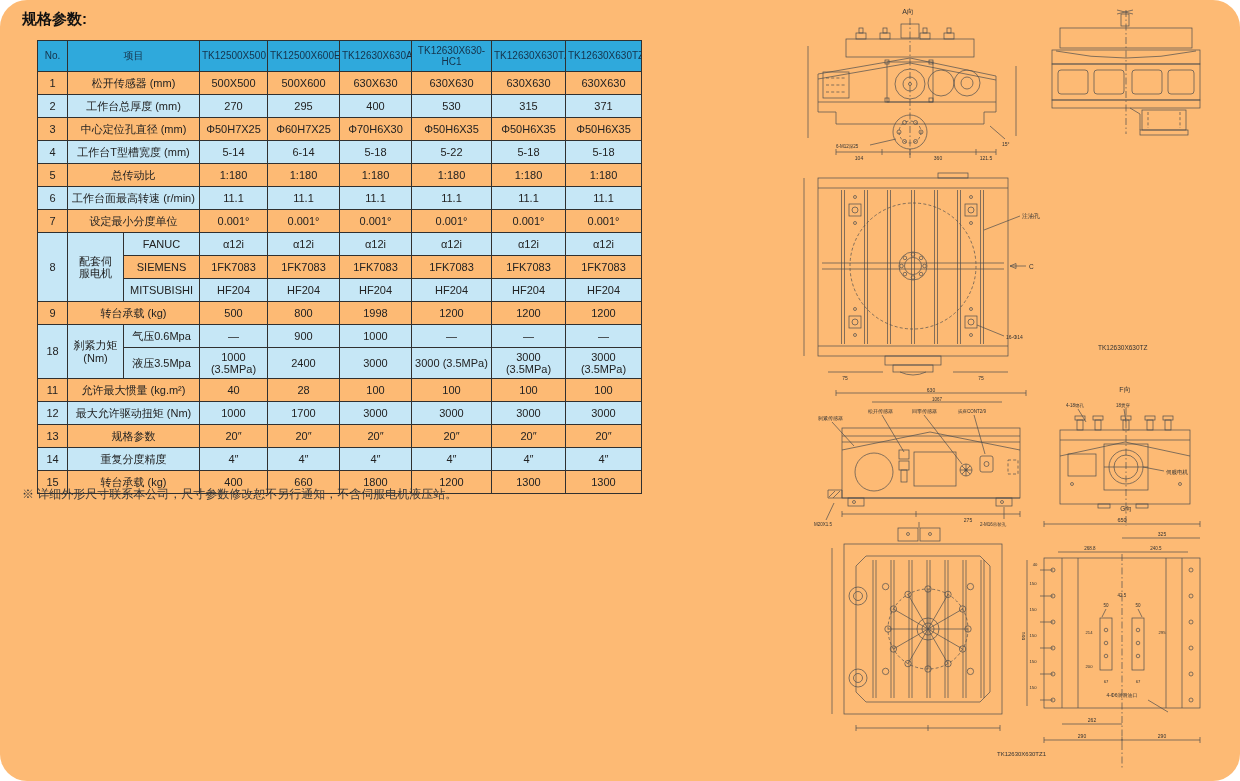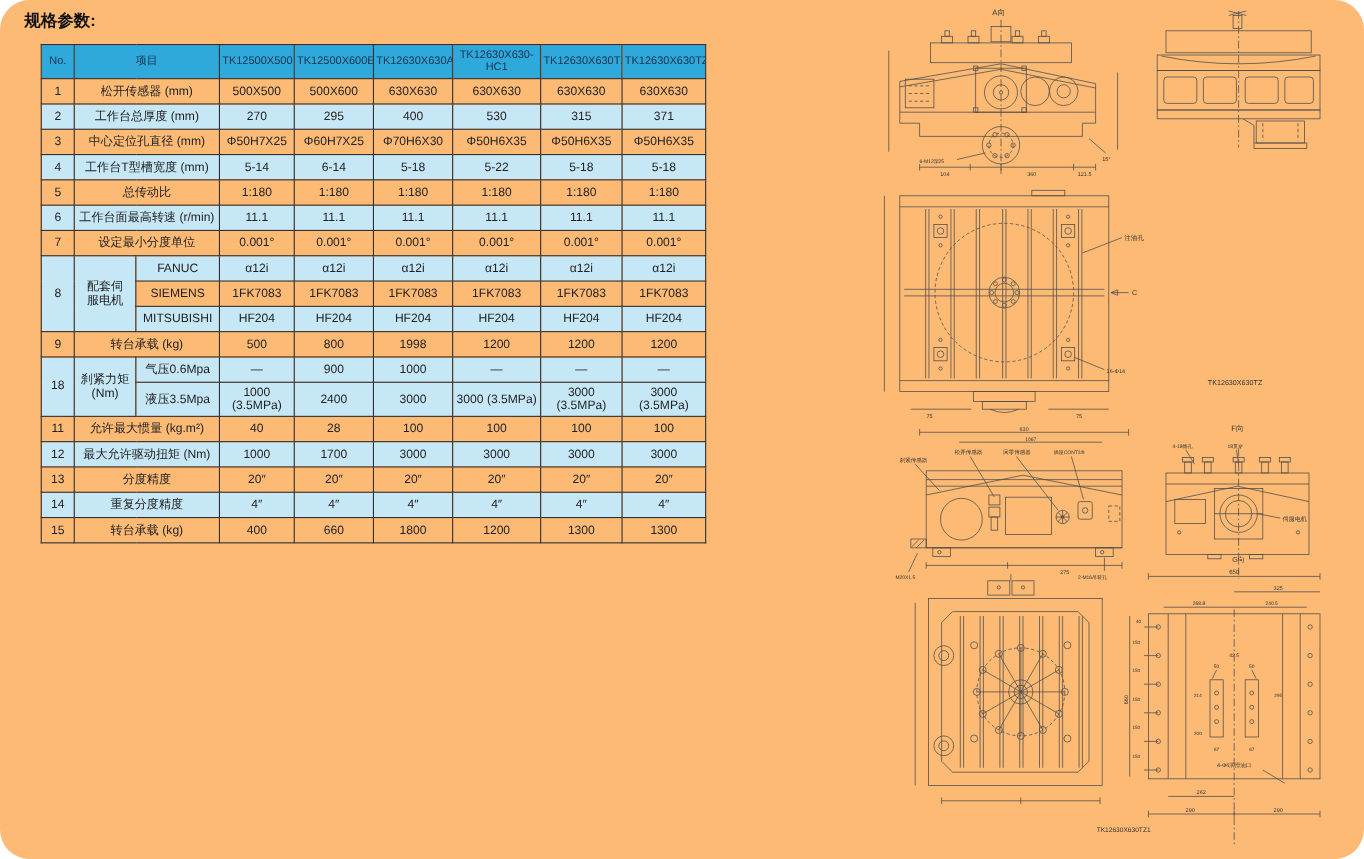--- a/index.html
+++ b/index.html
@@ -208,21 +208,21 @@
         <td class="bb" colspan="2">最大允许驱动扭矩 (Nm)</td>
         <td class="bb">1000</td>
         <td class="bb">1700</td>
         <td class="bb">3000</td>
         <td class="bb">3000</td>
         <td class="bb">3000</td>
         <td class="bb">3000</td>
       </tr>
       <tr>
         <td>13</td>
-        <td colspan="2">分度精度</td>
+        <td colspan="2">规格参数</td>
         <td>20″</td>
         <td>20″</td>
         <td>20″</td>
         <td>20″</td>
         <td>20″</td>
         <td>20″</td>
       </tr>
       <tr>
         <td class="bb">14</td>
         <td class="bb" colspan="2">重复分度精度</td>
@@ -239,20 +239,21 @@
         <td>400</td>
         <td>660</td>
         <td>1800</td>
         <td>1200</td>
         <td>1300</td>
         <td>1300</td>
       </tr>
     </tbody>
   </table>
 
+  <div class="fn">※ 详细外形尺寸联系本公司，尺寸参数修改恕不另行通知，不含伺服电机液压站。</div>
 
   <div class="drawings">
 
     <svg class="dwg" style="left:790px;top:6px" width="245" height="160" viewBox="0 0 245 160">
       <text x="118" y="8" class="t7" text-anchor="middle">A向</text>
       <line x1="120" y1="12" x2="120" y2="152" class="cl"></line>
       <rect x="111" y="18" width="18" height="14"></rect>
       <rect x="66" y="27" width="10" height="6"></rect>
         <rect x="69" y="22" width="4" height="5"></rect>
       <rect x="90" y="27" width="10" height="6"></rect>

